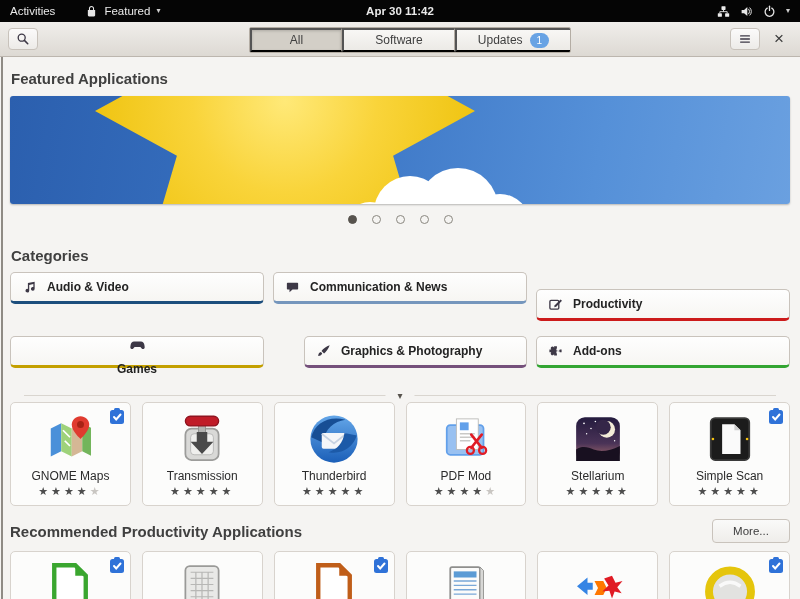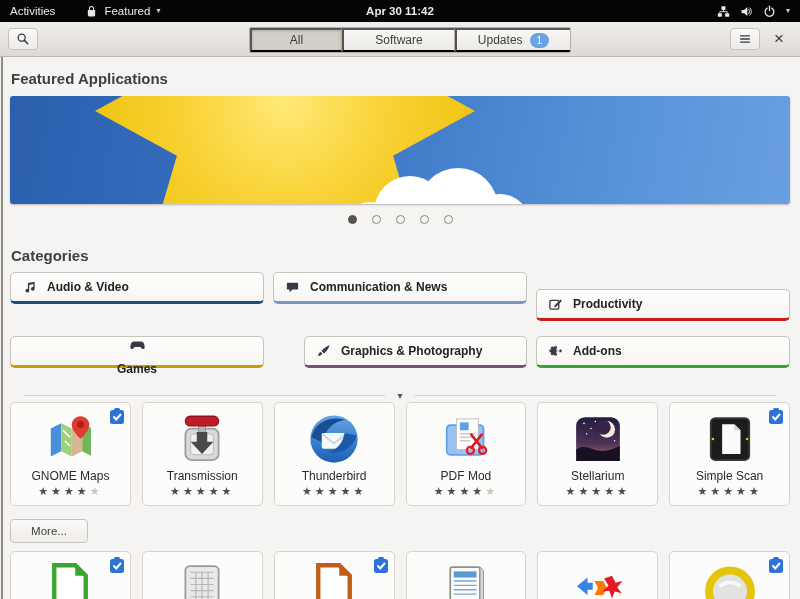--- a/index.html
+++ b/index.html
@@ -395,20 +395,21 @@
             <circle cx="12.5" cy="32" r="1.5" fill="#f5c211"></circle>
             <circle cx="51.5" cy="32" r="1.5" fill="#f5c211"></circle>
           </svg>
         </div>
         <div class="appname">Simple Scan</div>
         <div class="stars"><span class="star filled">★</span><span class="star filled">★</span><span class="star filled">★</span><span class="star filled">★</span><span class="star filled">★</span></div>
       </div>
     </div>
 
     <div class="rec-header">
+      <h2>Recommended Productivity Applications</h2>
       <button class="more-btn">More...</button>
     </div>
 
     <div class="tile-grid rec-grid">
 
       <div class="tile">
         <span class="badge-installed">
           <svg viewBox="0 0 14 16" width="14" height="16">
             <rect x="4" y="0" width="6" height="5" rx="1.5" fill="#2f72d8"></rect>
             <rect x="0" y="2" width="14" height="14" rx="2.5" fill="#2f72d8"></rect>

